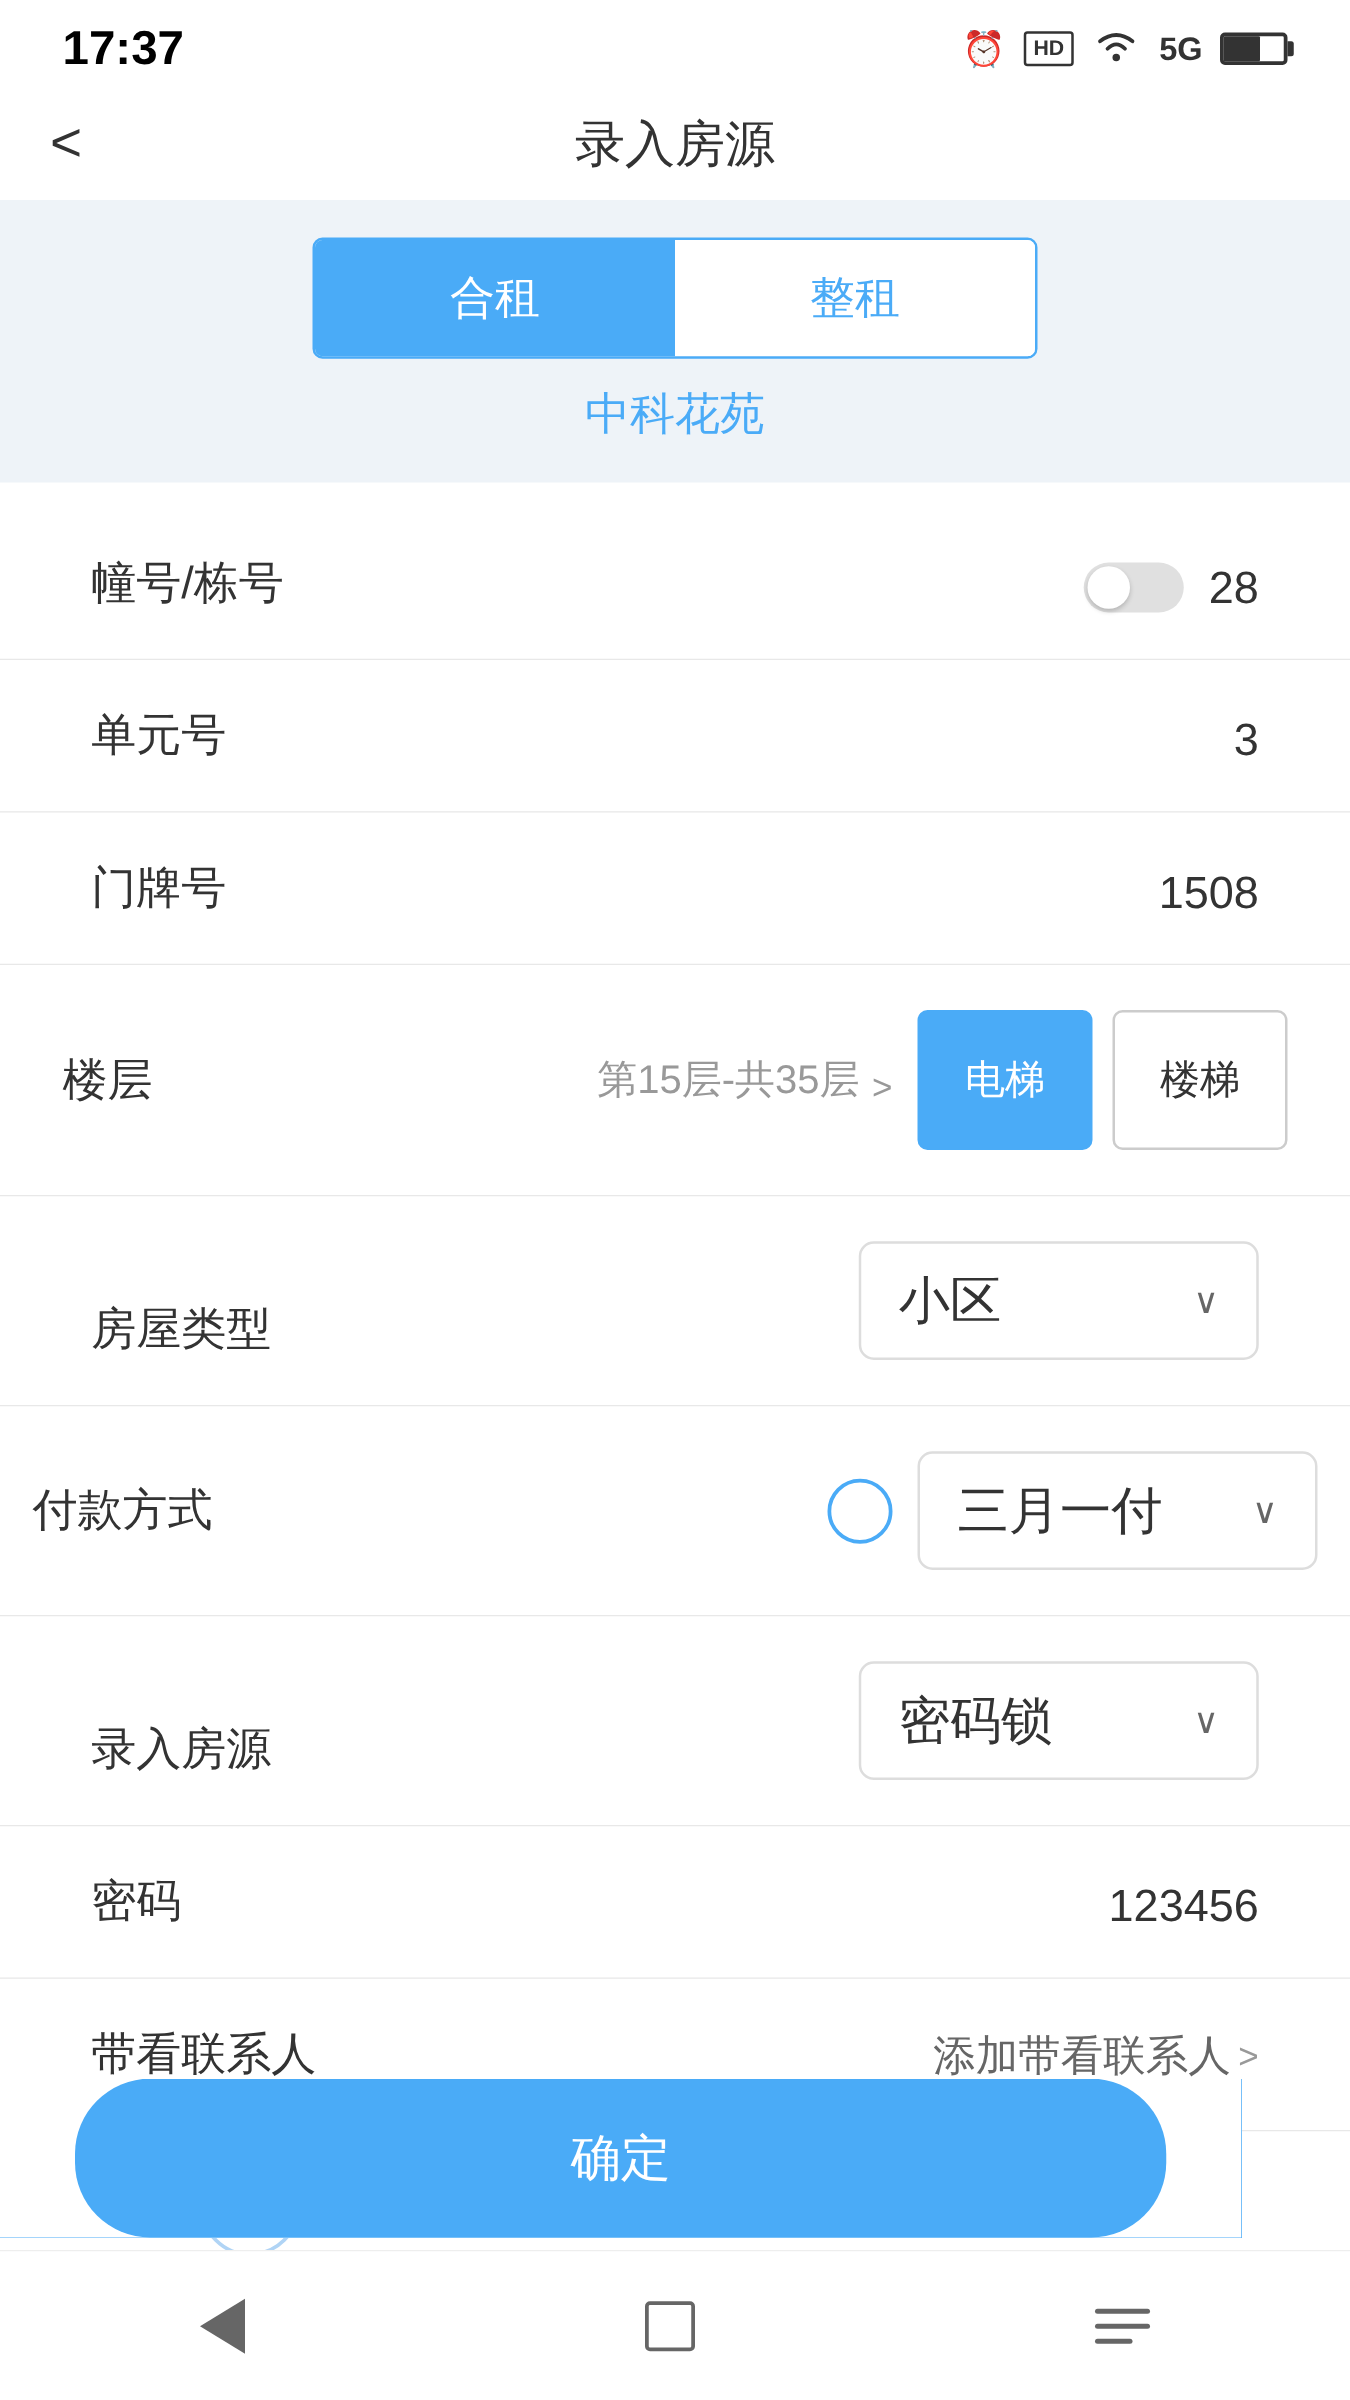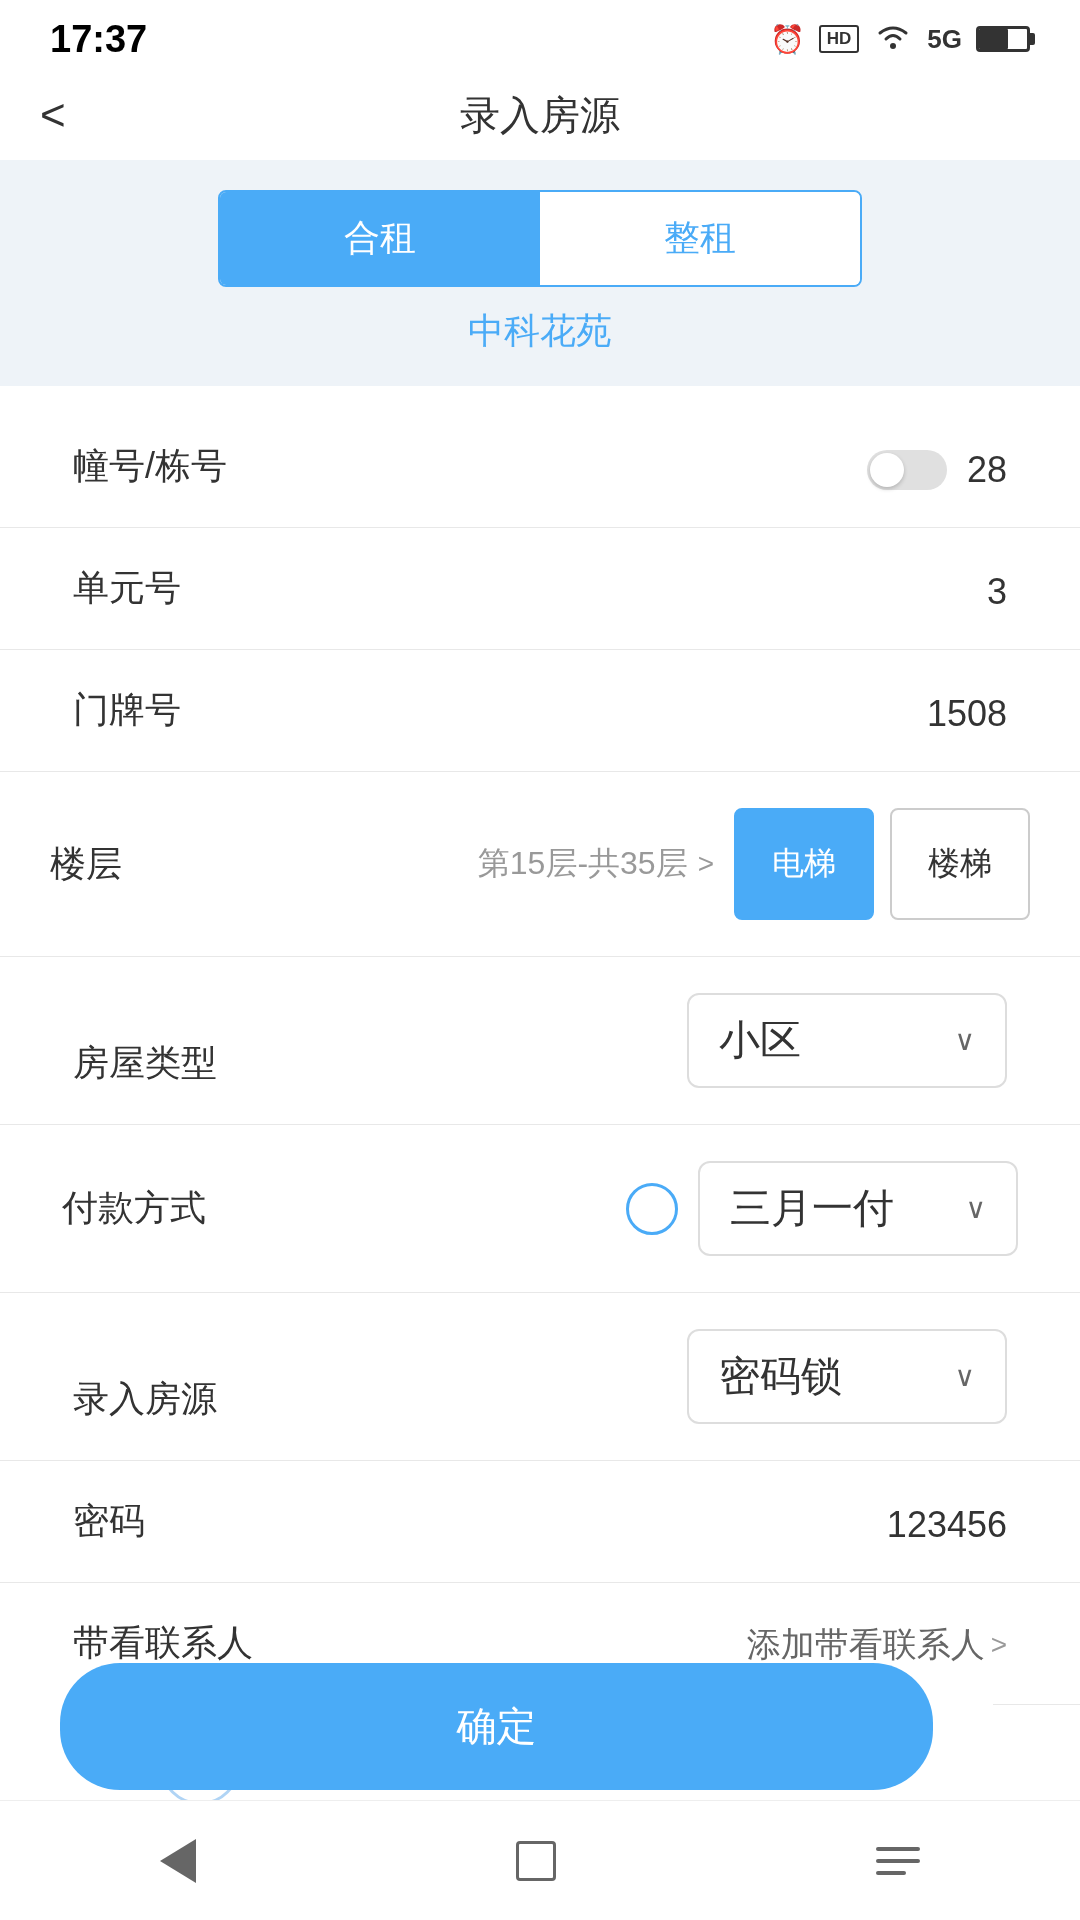--- a/index.html
+++ b/index.html
@@ -84,21 +84,21 @@
       color: #333;
     }
 
     
     .tab-section {
       background: #eef3f8;
       padding: 30px 40px 20px 40px;
     }
     .tab-switcher {
       display: flex;
-      width: 644px;
+      width: 580px;
       margin: 0 auto;
       border-radius: 8px;
       overflow: hidden;
       border: 2px solid #4aabf7;
     }
     .tab-btn {
       flex: 1;
       padding: 22px 0;
       font-size: 36px;
       text-align: center;
@@ -175,21 +175,21 @@
     .floor-row {
       display: flex;
       align-items: center;
       justify-content: space-between;
       padding: 36px 50px;
       border-bottom: 1px solid #e8e8e8;
       min-height: 110px;
     }
     .floor-info {
       display: flex;
-      align-items: center;
+      align-items: flex-end;
       gap: 10px;
       color: #999;
       font-size: 32px;
     }
     .floor-info .chevron {
       font-size: 28px;
       color: #999;
     }
     .floor-btns {
       display: flex;
@@ -233,21 +233,21 @@
       font-size: 28px;
       color: #666;
       margin-left: 20px;
     }
 
     
     .payment-row {
       display: flex;
       align-items: center;
       justify-content: space-between;
-      padding: 36px 62px;
+      padding: 36px 26px;
       border-bottom: 1px solid #e8e8e8;
       min-height: 110px;
       gap: 28px;
     }
     .circle-toggle {
       width: 52px;
       height: 52px;
       border: 3px solid #4aabf7;
       border-radius: 50%;
       background: transparent;

